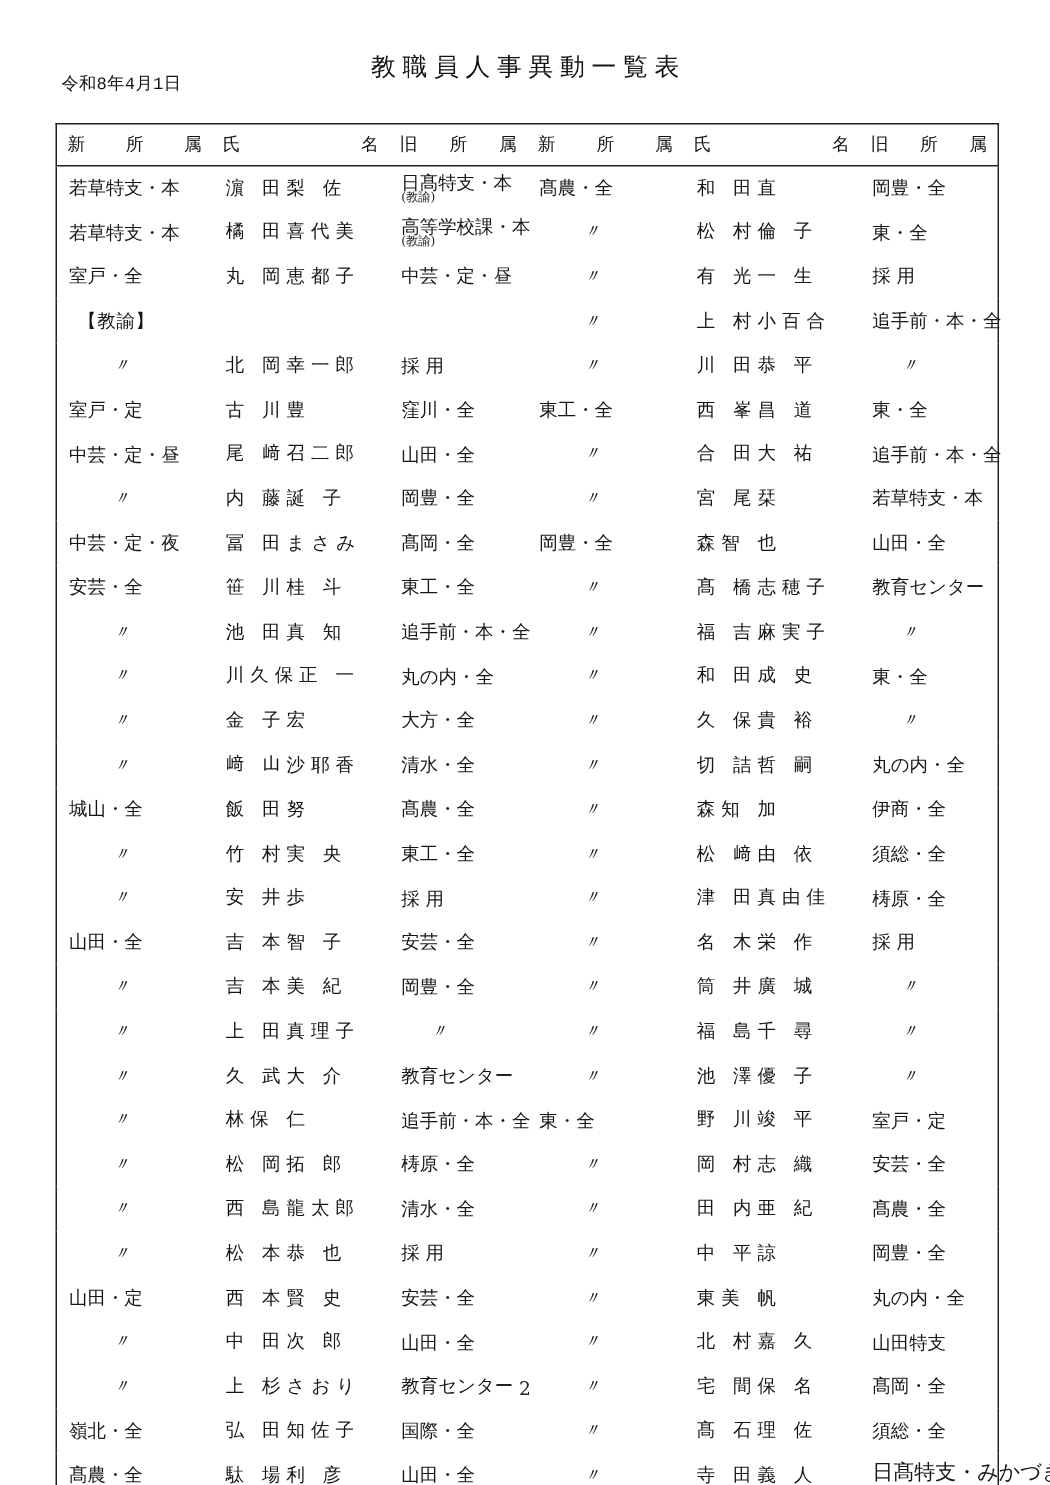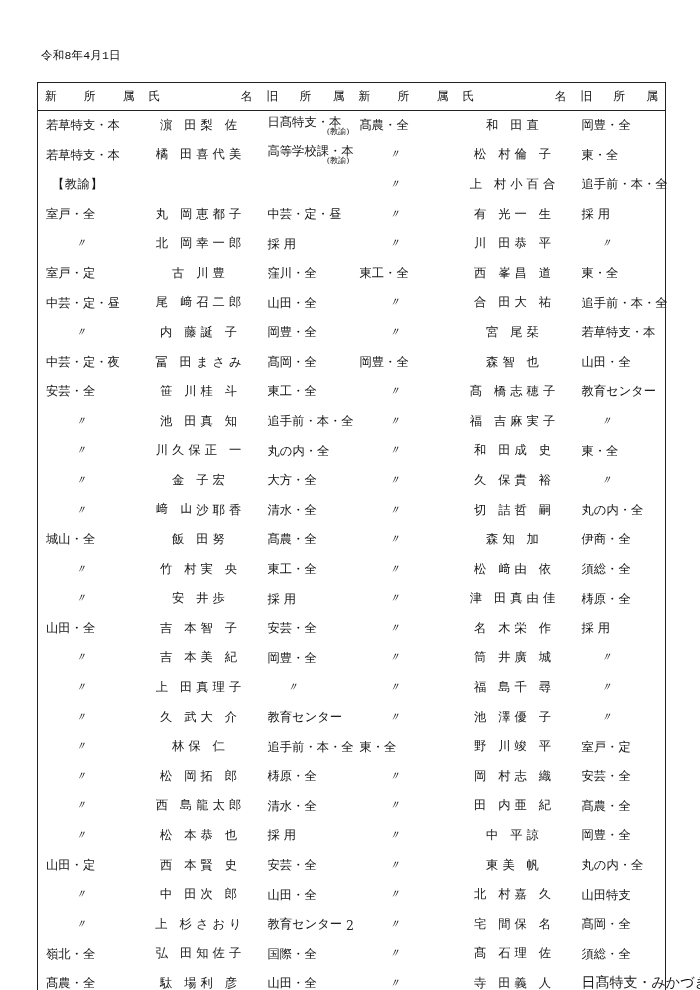--- a/index.html
+++ b/index.html
@@ -131,21 +131,21 @@
     padding-left: 8px;
   }
 
   tr.drow td.cell-name {
     padding: 0 9px 0 9px;
   }
 
   
   .nm {
     display: flex;
-    justify-content: center;
+    justify-content: flex-start;
     width: 100%;
     white-space: nowrap;
   }
   .nm > span { display: inline-block; }
 
   
   .nm-surname { letter-spacing: 4px; }
   .nm-given   { letter-spacing: 4px; }
 
   
@@ -162,21 +162,20 @@
 
   
   .aff-wrap {
     position: relative;
     line-height: 1.0;
     white-space: nowrap;
   }
   .aff-note {
     display: block;
     font-size: 8.2px;
-    text-align: right;
     letter-spacing: 0;
     margin-top: -1px;
     padding-right: 2px;
     color: #222;
   }
 
   
   tr.section-row td {
     height: 29.6px;
     font-size: 12.3px;
@@ -208,20 +207,21 @@
     font-size: 12.5px;
     color: #222;
   }
 </style>
 </head>
 <body>
 
 <div class="page">
 
   <div class="header-zone">
+    <div class="doc-title">教職員人事異動一覧表</div>
     <div class="doc-date">令和8年4月1日</div>
   </div>
 
   <div class="table-wrap">
     <table class="roster">
       <colgroup>
         <col class="c-new">
           <col class="c-name">
           <col class="c-old">
         <col class="c-new2">
@@ -316,65 +316,65 @@
             <td class="cell-name vsep">
               <div class="nm">
                 <span class="nm-surname">松 村</span>
                 <span class="nm-given">倫 子</span>
               </div>
             </td>
             <td class="cell-old vsep">
               <div class="aff-wrap"><span class="aff">東・全</span></div>
             </td>
           </tr>
+          <tr class="drow">
+            <td class="cell-new ">
+              <div class="aff-wrap"><span class="aff">室戸・全</span></div>
+            </td>
+            <td class="cell-name vsep">
+              <div class="nm">
+                <span class="nm-surname">丸 岡</span>
+                <span class="nm-given">恵都子</span>
+              </div>
+            </td>
+            <td class="cell-old vsep">
+              <div class="aff-wrap"><span class="aff">中芸・定・昼</span></div>
+            </td>
+            <td class="cell-new vsep-mid">
+              <span class="ditto">〃</span>
+            </td>
+            <td class="cell-name vsep">
+              <div class="nm">
+                <span class="nm-surname">有 光</span>
+                <span class="nm-given">一 生</span>
+              </div>
+            </td>
+            <td class="cell-old vsep">
+              <div class="aff-wrap"><span class="aff">採 用</span></div>
+            </td>
+          </tr>
           <tr class="drow section-row">
             <td class="cell-new "><span class="section-label">【教諭】</span></td>
             <td class="vsep"></td>
             <td class="vsep"></td>
             <td class="cell-new vsep-mid">
               <span class="ditto">〃</span>
             </td>
             <td class="cell-name vsep">
               <div class="nm">
                 <span class="nm-surname">上 村</span>
                 <span class="nm-given">小百合</span>
               </div>
             </td>
             <td class="cell-old vsep">
               <div class="aff-wrap"><span class="aff">追手前・本・全</span></div>
             </td>
           </tr>
           <tr class="drow">
             <td class="cell-new ">
-              <div class="aff-wrap"><span class="aff">室戸・全</span></div>
-            </td>
-            <td class="cell-name vsep">
-              <div class="nm">
-                <span class="nm-surname">丸 岡</span>
-                <span class="nm-given">恵都子</span>
-              </div>
-            </td>
-            <td class="cell-old vsep">
-              <div class="aff-wrap"><span class="aff">中芸・定・昼</span></div>
-            </td>
-            <td class="cell-new vsep-mid">
-              <span class="ditto">〃</span>
-            </td>
-            <td class="cell-name vsep">
-              <div class="nm">
-                <span class="nm-surname">有 光</span>
-                <span class="nm-given">一 生</span>
-              </div>
-            </td>
-            <td class="cell-old vsep">
-              <div class="aff-wrap"><span class="aff">採 用</span></div>
-            </td>
-          </tr>
-          <tr class="drow">
-            <td class="cell-new ">
               <span class="ditto">〃</span>
             </td>
             <td class="cell-name vsep">
               <div class="nm">
                 <span class="nm-surname">北 岡</span>
                 <span class="nm-given">幸一郎</span>
               </div>
             </td>
             <td class="cell-old vsep">
               <div class="aff-wrap"><span class="aff">採 用</span></div>

